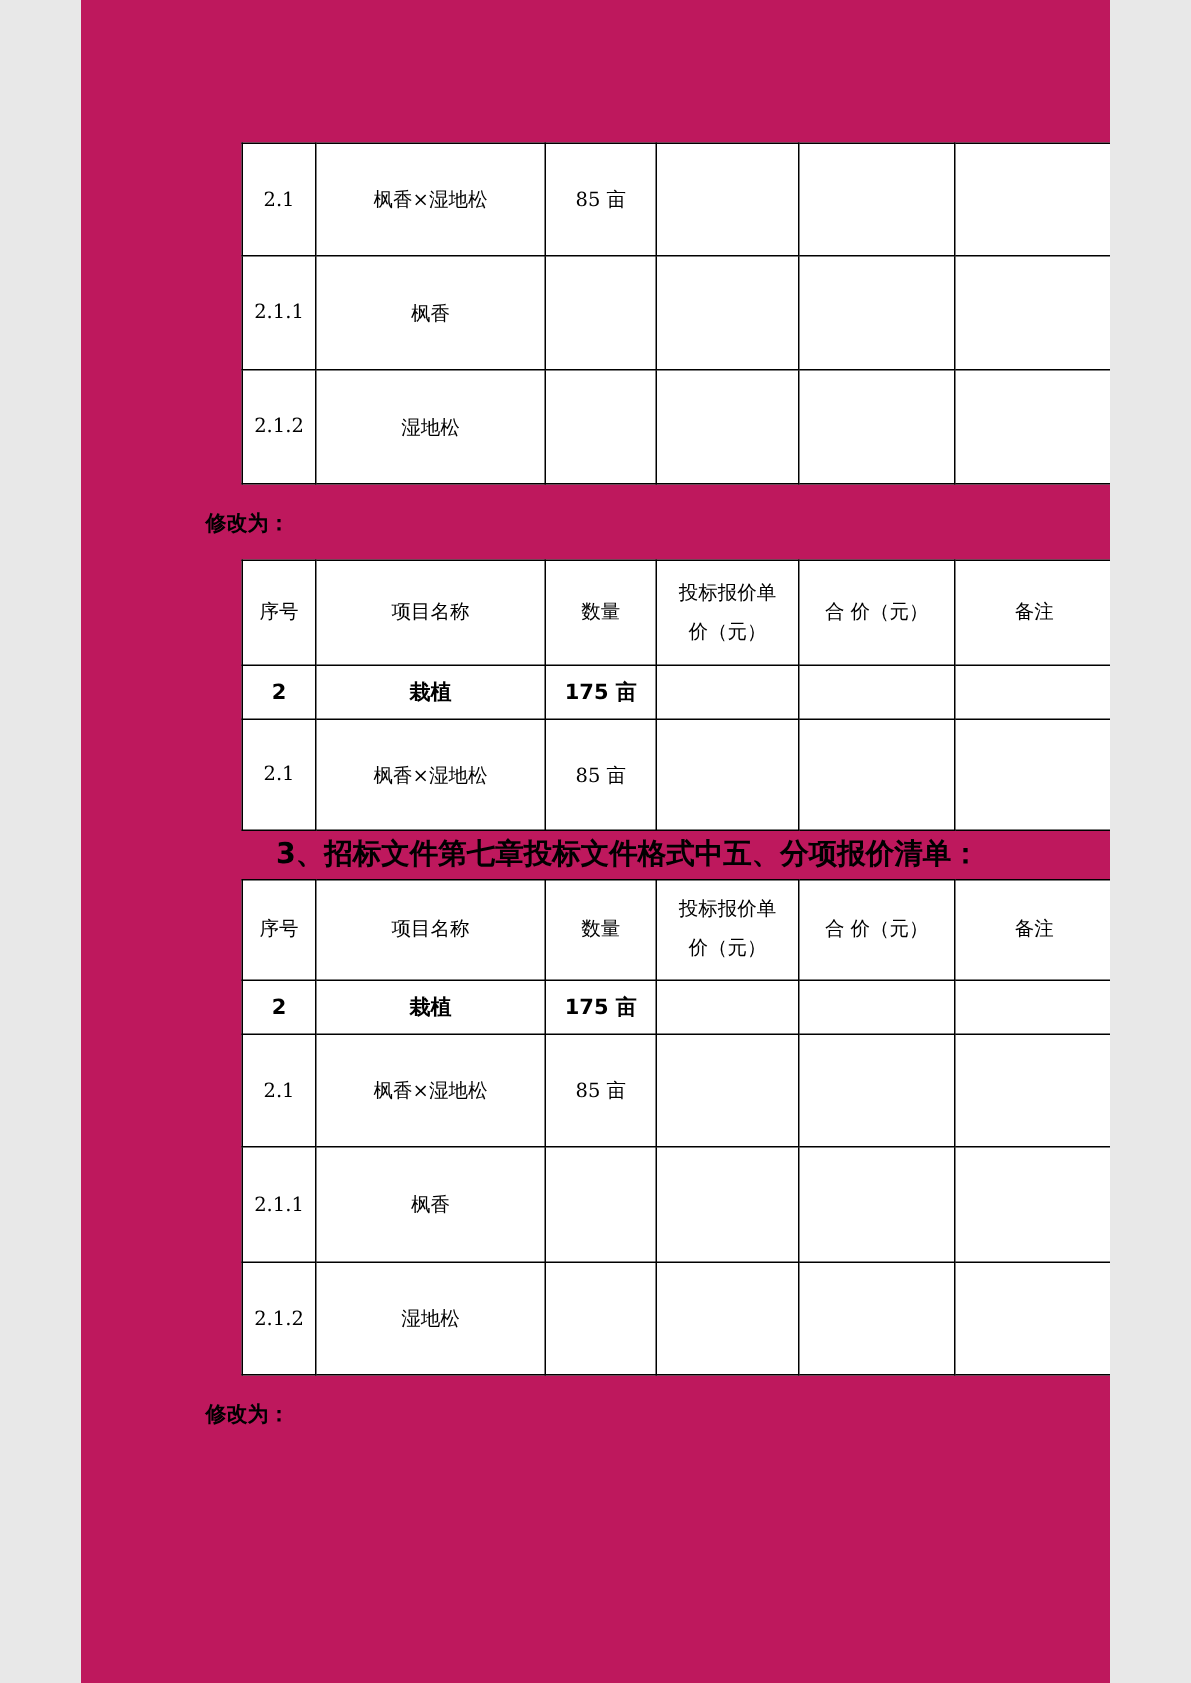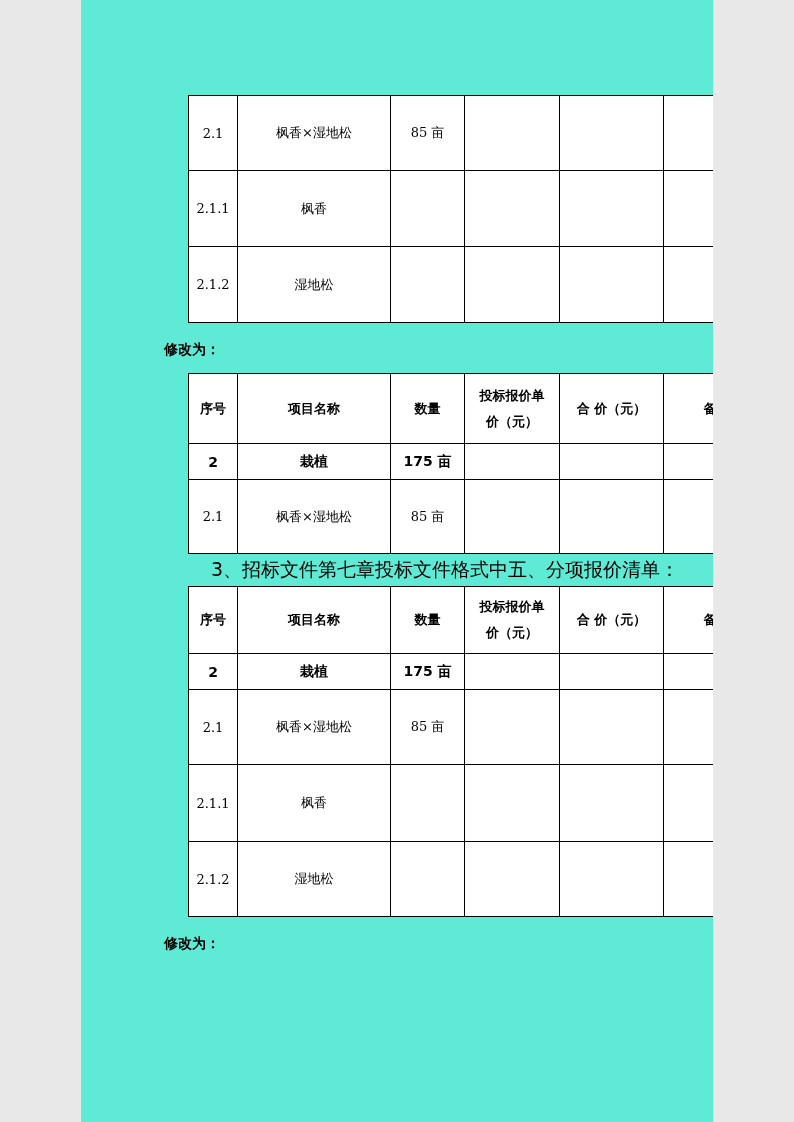--- a/index.html
+++ b/index.html
@@ -2,24 +2,24 @@
 <html><head>
 <meta charset="utf-8">
 <style>
   html, body { margin: 0; padding: 0; }
   body {
     background: #e8e8e8;
     font-family: "DejaVu Serif", "Liberation Serif", serif;
   }
   .page {
     position: relative;
-    width: 632px;
+    width: 686px;
     height: 1122px;
     margin: 0 auto;
-    background: #5eead4;
+    background: #be185d;
     color: #000000;
     overflow: hidden;
   }
   .spacer-top { height: 95px; }
 
   table.doc-table {
     border-collapse: collapse;
     table-layout: fixed;
     width: 582px;
     margin-left: 107px;
@@ -37,21 +37,21 @@
   .col-seq   { width: 49px; }
   .col-name  { width: 153px; }
   .col-qty   { width: 74px; }
   .col-unit  { width: 95px; }
   .col-total { width: 104px; }
   .col-note  { width: 106px; }
 
   tr.header-row td {
     font-size: 13px;
     line-height: 26px;
-    font-weight: bold;
+    font-weight: normal;
   }
   .wrap-narrow {
     display: inline-block;
     max-width: 70px;
     line-height: 26px;
   }
   tr.bold-row td {
     font-weight: 700;
     font-size: 14px;
     font-family: "DejaVu Sans", "Liberation Sans", sans-serif;
@@ -61,21 +61,21 @@
     margin: 13px 0 0 83px;
     font-size: 14px;
     font-weight: 700;
     line-height: 26px;
     font-family: "DejaVu Serif", "Liberation Serif", serif;
     color: #000000;
   }
   .section-heading {
     margin: 2px 0 0 130px;
     font-size: 19px;
-    font-weight: 400;
+    font-weight: 700;
     line-height: 27px;
     font-family: "DejaVu Sans", "Liberation Sans", sans-serif;
     color: #000000;
   }
   .mt-table2 { margin-top: 11px; }
   .mt-table3 { margin-top: 3px; }
 </style>
 </head>
 <body>
 

